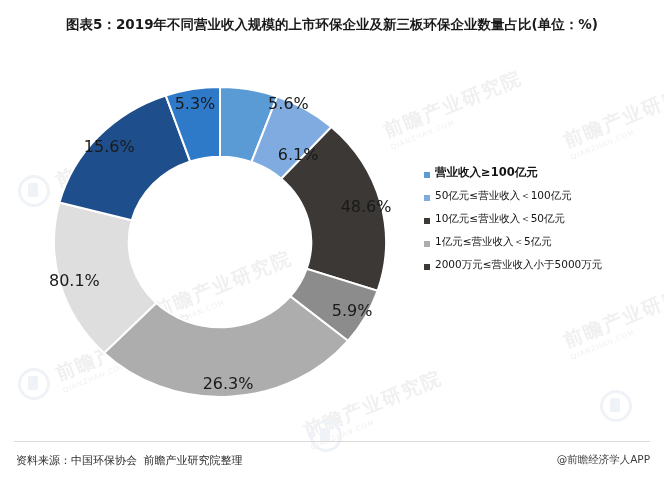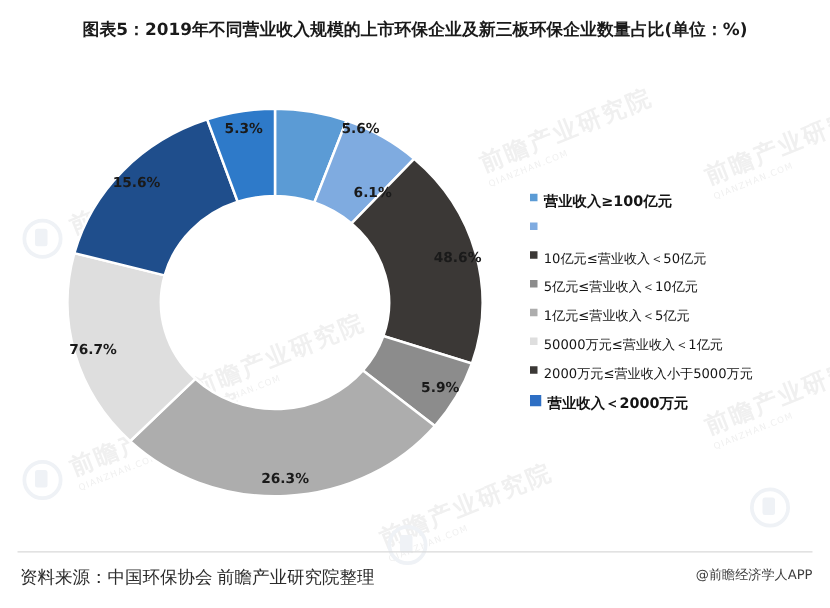--- a/index.html
+++ b/index.html
@@ -46,35 +46,35 @@
     z-index:4;
     padding:0 38px;box-sizing:border-box;
   }
 
   
   .chart-area{position:absolute;left:30px;top:70px;width:380px;height:345px;z-index:3;}
   .donut-svg{position:absolute;left:0;top:0;}
 
   .slice-label{
     position:absolute;
-    font-size:11px;font-weight:700;
+    font-size:16px;font-weight:400;
     color:#1a1a1a;
     white-space:nowrap;
     transform:translate(-50%,-50%);
     font-family:"DejaVu Sans","Liberation Sans",sans-serif;
     z-index:5;
   }
 
   
   .legend{
     position:absolute;left:424px;top:155px;width:232px;
     z-index:4;
   }
   .legend-row{
-    display:flex;align-items:flex-start;
+    display:flex;align-items:flex-end;
     height:23px;
   }
   .swatch{
     width:6px;height:6px;flex:0 0 auto;margin-right:5px;
   }
   .swatch.big{width:9px;height:9px;}
   .legend-text{
     font-size:10.5px;color:#141414;white-space:nowrap;
     font-family:"DejaVu Sans","Liberation Sans",sans-serif;
     line-height:12px;
@@ -82,22 +82,22 @@
   .legend-row.strong .legend-text{font-size:11.5px;font-weight:700;}
   .legend-row.first .legend-text{font-size:11.5px;font-weight:700;}
 
   
   .rule{
     position:absolute;left:14px;top:441px;width:636px;height:1px;
     background:#d9d9d9;z-index:4;
   }
   .source{
     position:absolute;left:16px;top:453px;
-    font-size:14px;color:#2b2b2b;
-    font-family:Liberation Serif, serif;
+    font-size:11px;color:#2b2b2b;
+    font-family:Liberation Mono, monospace;
     z-index:4;
   }
   .brand{
     position:absolute;right:14px;top:453px;
     font-size:10.5px;color:#3c3c3c;
     font-family:"DejaVu Sans","Liberation Sans",sans-serif;
     z-index:4;
     margin-left:39px;
   }
 </style>
@@ -148,57 +148,46 @@
           <path d="M 29.47775303143581 132.51053751907565 A 166 155 0 0 1 135.7365870772797 25.51522334713019 L 160.15512289250384 91.4333728409216 A 91.30000000000001 85.25 0 0 0 101.71276416728968 150.28079563549161 Z" fill="#1F4E8C" stroke="#ffffff" stroke-width="2"></path>
           <path d="M 135.7365870772797 25.51522334713019 A 166 155 0 0 1 190.0000000000001 17 L 190.00000000000006 86.75 A 91.30000000000001 85.25 0 0 0 160.15512289250384 91.4333728409216 Z" fill="#2E7AC9" stroke="#ffffff" stroke-width="2"></path>
         </g>
     </svg>
     <div id="slice-labels">
         <div class="slice-label" style="left: 216.439px; top: 33.1272px; margin-left: 42px;">5.6%</div>
         <div class="slice-label" style="left: 268.118px; top: 65px; margin-top: 19px;">6.1%</div>
         <div class="slice-label" style="left: 336.075px; top: 136.065px;">48.6%</div>
         <div class="slice-label" style="left: 322.146px; top: 240.339px;">5.9%</div>
         <div class="slice-label" style="left: 198.064px; top: 312.849px;">26.3%</div>
-        <div class="slice-label" style="left: 44.4199px; top: 209.647px;">76.7%</div>
+        <div class="slice-label" style="left: 44.4199px; top: 209.647px;">80.1%</div>
         <div class="slice-label" style="left: 79.2344px; top: 76.0926px;">15.6%</div>
         <div class="slice-label" style="left: 164.964px; top: 32.9007px;">5.3%</div>
       </div>
   </div>
 
   <div class="legend" id="legend">
       <div class="legend-row first">
         <span class="swatch" style="background: rgb(91, 155, 213);"></span>
         <span class="legend-text">营业收入≥100亿元</span>
       </div>
       <div class="legend-row">
         <span class="swatch" style="background: rgb(127, 171, 224);"></span>
+        <span class="legend-text">50亿元≤营业收入＜100亿元</span>
       </div>
       <div class="legend-row">
         <span class="swatch" style="background: rgb(59, 56, 54);"></span>
         <span class="legend-text">10亿元≤营业收入＜50亿元</span>
       </div>
       <div class="legend-row">
-        <span class="swatch" style="background: rgb(140, 140, 140);"></span>
-        <span class="legend-text">5亿元≤营业收入＜10亿元</span>
-      </div>
-      <div class="legend-row">
         <span class="swatch" style="background: rgb(173, 173, 173);"></span>
         <span class="legend-text">1亿元≤营业收入＜5亿元</span>
       </div>
       <div class="legend-row">
-        <span class="swatch" style="background: rgb(222, 222, 222);"></span>
-        <span class="legend-text">50000万元≤营业收入＜1亿元</span>
-      </div>
-      <div class="legend-row">
         <span class="swatch" style="background: rgb(59, 56, 54);"></span>
         <span class="legend-text">2000万元≤营业收入小于5000万元</span>
-      </div>
-      <div class="legend-row strong">
-        <span class="swatch big" style="background: rgb(46, 111, 196);"></span>
-        <span class="legend-text">营业收入＜2000万元</span>
       </div>
     </div>
 
   <div class="rule"></div>
   <div class="source">资料来源：中国环保协会 前瞻产业研究院整理</div>
   <div class="brand">@前瞻经济学人APP</div>
 
 </div>
 
 </body></html>

